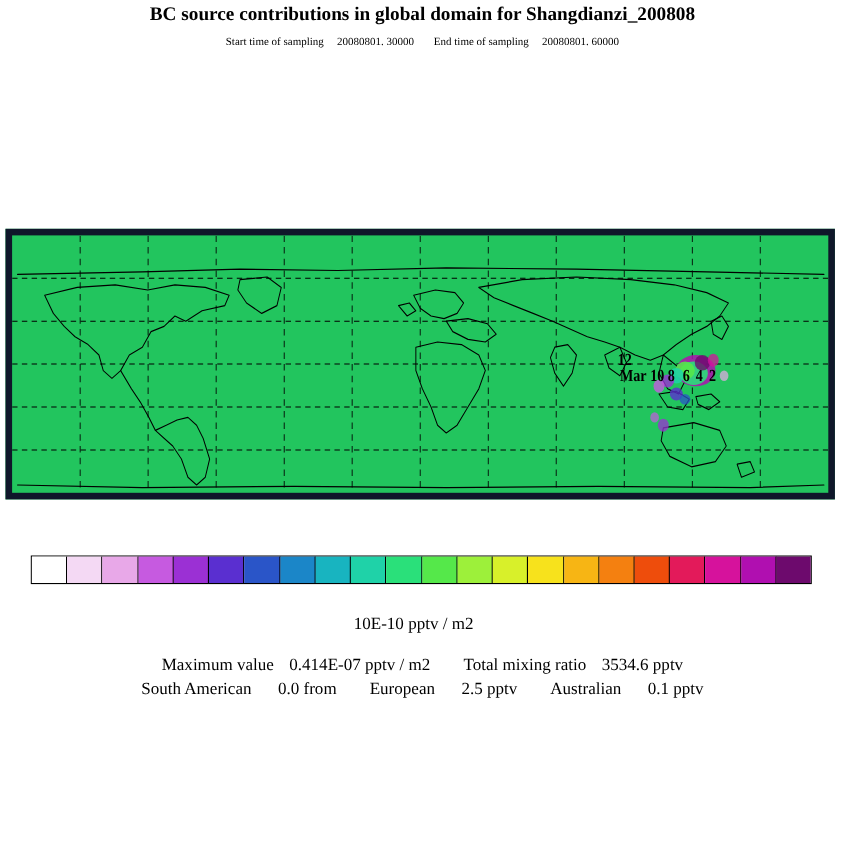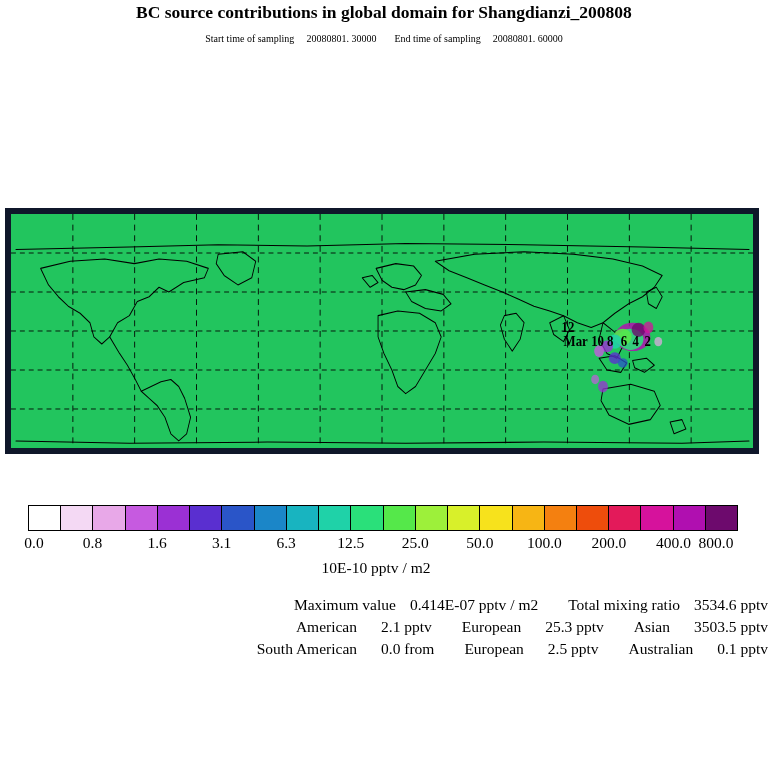--- a/index.html
+++ b/index.html
@@ -106,21 +106,21 @@
 
   
   .stats {
     position: absolute;
     left: 0;
     top: 594px;
     width: 768px;
   }
   .stats-row {
     width: 768px;
-    text-align: right;
+    text-align: center;
     font-size: 15.5px;
     line-height: 22px;
     white-space: nowrap;
   }
   .stats-row .sp  { display: inline-block; width: 14px; }
   .stats-row .sp2 { display: inline-block; width: 30px; }
   .stats-row .sp3 { display: inline-block; width: 24px; }
 </style>
 </head>
 <body>
@@ -244,41 +244,24 @@
         <div class="swatch" style="background: rgb(247, 226, 28);"></div>
         <div class="swatch" style="background: rgb(247, 181, 20);"></div>
         <div class="swatch" style="background: rgb(244, 128, 16);"></div>
         <div class="swatch" style="background: rgb(238, 77, 12);"></div>
         <div class="swatch" style="background: rgb(227, 26, 90);"></div>
         <div class="swatch" style="background: rgb(214, 18, 156);"></div>
         <div class="swatch" style="background: rgb(176, 15, 176);"></div>
         <div class="swatch" style="background: rgb(109, 10, 109);"></div>
       </div>
   </div>
-  <div class="cbar-labels" id="cbar-labels">
-      <span style="left: 34px;">0.0</span>
-      <span style="left: 92.5455px;">0.8</span>
-      <span style="left: 157.091px;">1.6</span>
-      <span style="left: 221.636px;">3.1</span>
-      <span style="left: 286.182px;">6.3</span>
-      <span style="left: 350.727px;">12.5</span>
-      <span style="left: 415.273px;">25.0</span>
-      <span style="left: 479.818px;">50.0</span>
-      <span style="left: 544.364px;">100.0</span>
-      <span style="left: 608.909px;">200.0</span>
-      <span style="left: 673.455px;">400.0</span>
-      <span style="left: 716px;">800.0</span>
-    </div>
   <div class="cbar-unit">10E-10 pptv / m2</div>
 
   <div class="stats">
     <div class="stats-row">
       <span>Maximum value</span><span class="sp"></span><span>0.414E-07 pptv / m2</span><span class="sp2"></span><span>Total mixing ratio</span><span class="sp"></span><span>3534.6 pptv</span>
     </div>
     <div class="stats-row">
-      <span>American</span><span class="sp3"></span><span>2.1 pptv</span><span class="sp2"></span><span>European</span><span class="sp3"></span><span>25.3 pptv</span><span class="sp2"></span><span>Asian</span><span class="sp3"></span><span>3503.5 pptv</span>
-    </div>
-    <div class="stats-row">
       <span>South American</span><span class="sp3"></span><span>0.0 from</span><span class="sp2"></span><span>European</span><span class="sp3"></span><span>2.5 pptv</span><span class="sp2"></span><span>Australian</span><span class="sp3"></span><span>0.1 pptv</span>
     </div>
   </div>
 
 </div>
 
 </body></html>

